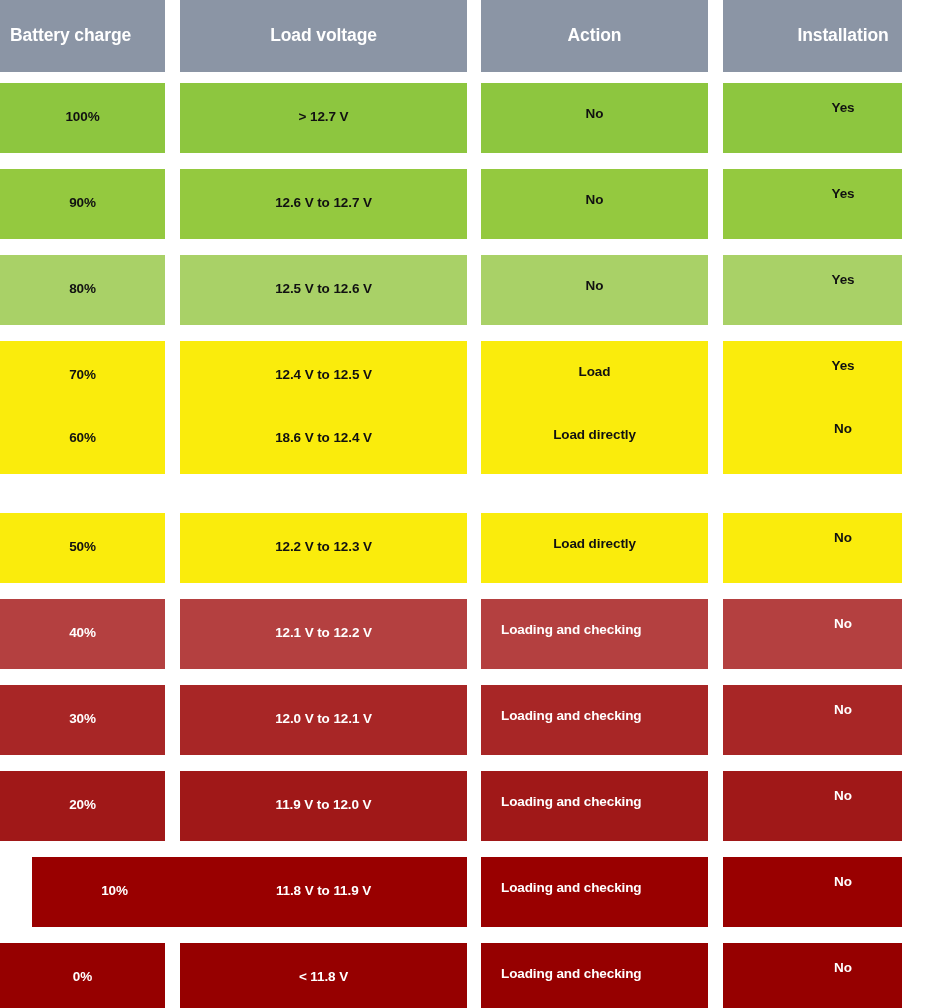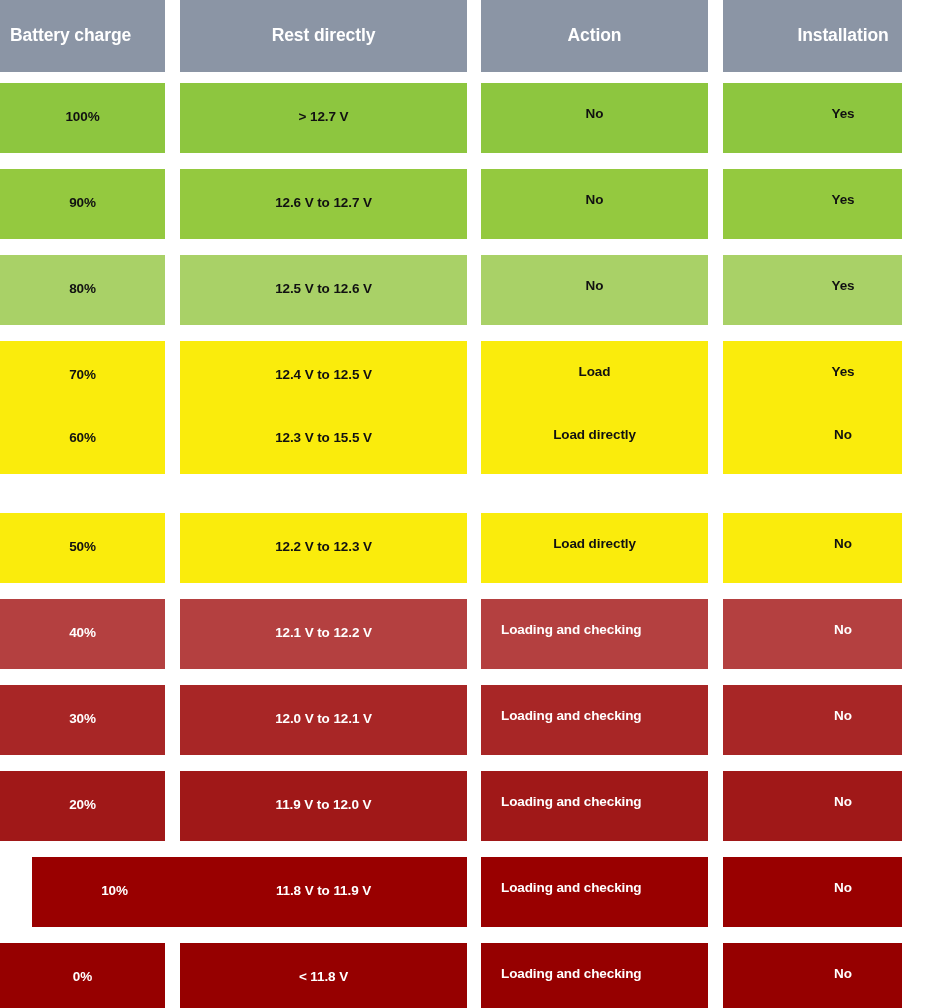--- a/index.html
+++ b/index.html
@@ -79,32 +79,32 @@
     justify-content: flex-start;
     padding-left: 20px;
   }
   .cell-inner {
     display: block;
     line-height: 1;
   }
   .data-row .c0 .cell-inner { padding-top: 27px; }
   .data-row .c1 .cell-inner { padding-top: 27px; }
   .data-row .c2 .cell-inner { padding-top: 24px; }
-  .data-row .c3 .cell-inner { padding-top: 24px; }
+  .data-row .c3 .cell-inner { padding-top: 18px; }
 </style>
 </head>
 <body>
 
 <div id="table-root" style="background: rgb(255, 255, 255);">
     <div class="trow header-row" style="top: 0px; height: 72px;">
       <div class="cell c0">
         <span class="cell-inner">Battery charge</span>
       </div>
       <div class="cell c1">
-        <span class="cell-inner">Rest directly</span>
+        <span class="cell-inner">Load voltage</span>
       </div>
       <div class="cell c2">
         <span class="cell-inner">Action</span>
       </div>
       <div class="cell c3">
         <span class="cell-inner">Installation</span>
       </div>
     </div>
     <div class="trow data-row" style="top: 83px; height: 70px;">
       <div class="cell c0" style="background: rgb(141, 198, 63); color: rgb(17, 17, 17);">
@@ -160,21 +160,21 @@
       </div>
       <div class="cell c3" style="background: rgb(250, 236, 12); color: rgb(17, 17, 17);">
         <span class="cell-inner">Yes</span>
       </div>
     </div>
     <div class="trow data-row" style="top: 404px; height: 70px;">
       <div class="cell c0" style="background: rgb(250, 236, 12); color: rgb(17, 17, 17);">
         <span class="cell-inner">60%</span>
       </div>
       <div class="cell c1" style="background: rgb(250, 236, 12); color: rgb(17, 17, 17);">
-        <span class="cell-inner">12.3 V to 15.5 V</span>
+        <span class="cell-inner">18.6 V to 12.4 V</span>
       </div>
       <div class="cell c2" style="background: rgb(250, 236, 12); color: rgb(17, 17, 17);">
         <span class="cell-inner">Load directly</span>
       </div>
       <div class="cell c3" style="background: rgb(250, 236, 12); color: rgb(17, 17, 17);">
         <span class="cell-inner">No</span>
       </div>
     </div>
     <div class="trow data-row" style="top: 513px; height: 70px;">
       <div class="cell c0" style="background: rgb(250, 236, 12); color: rgb(17, 17, 17);">

